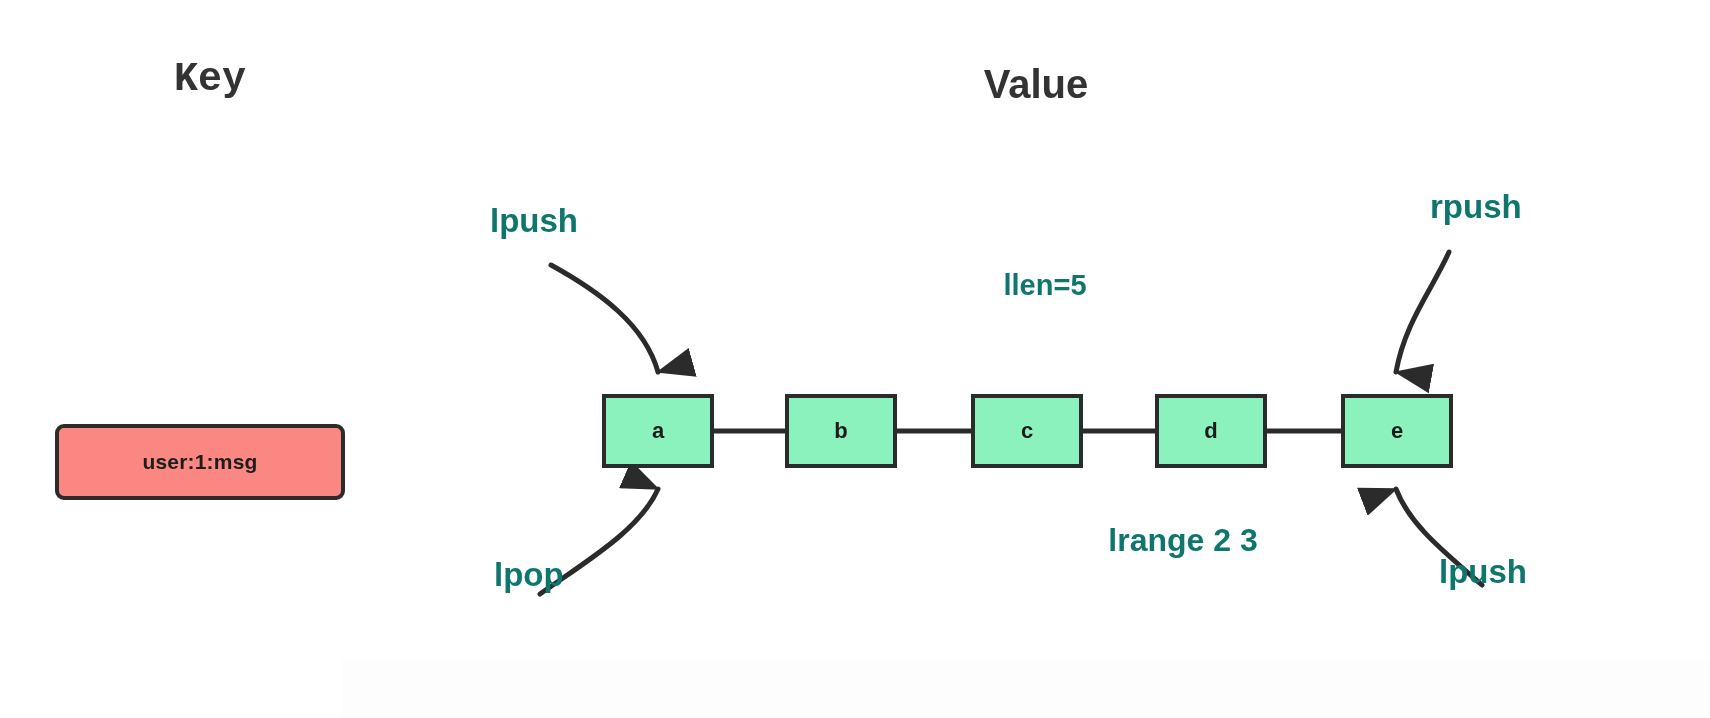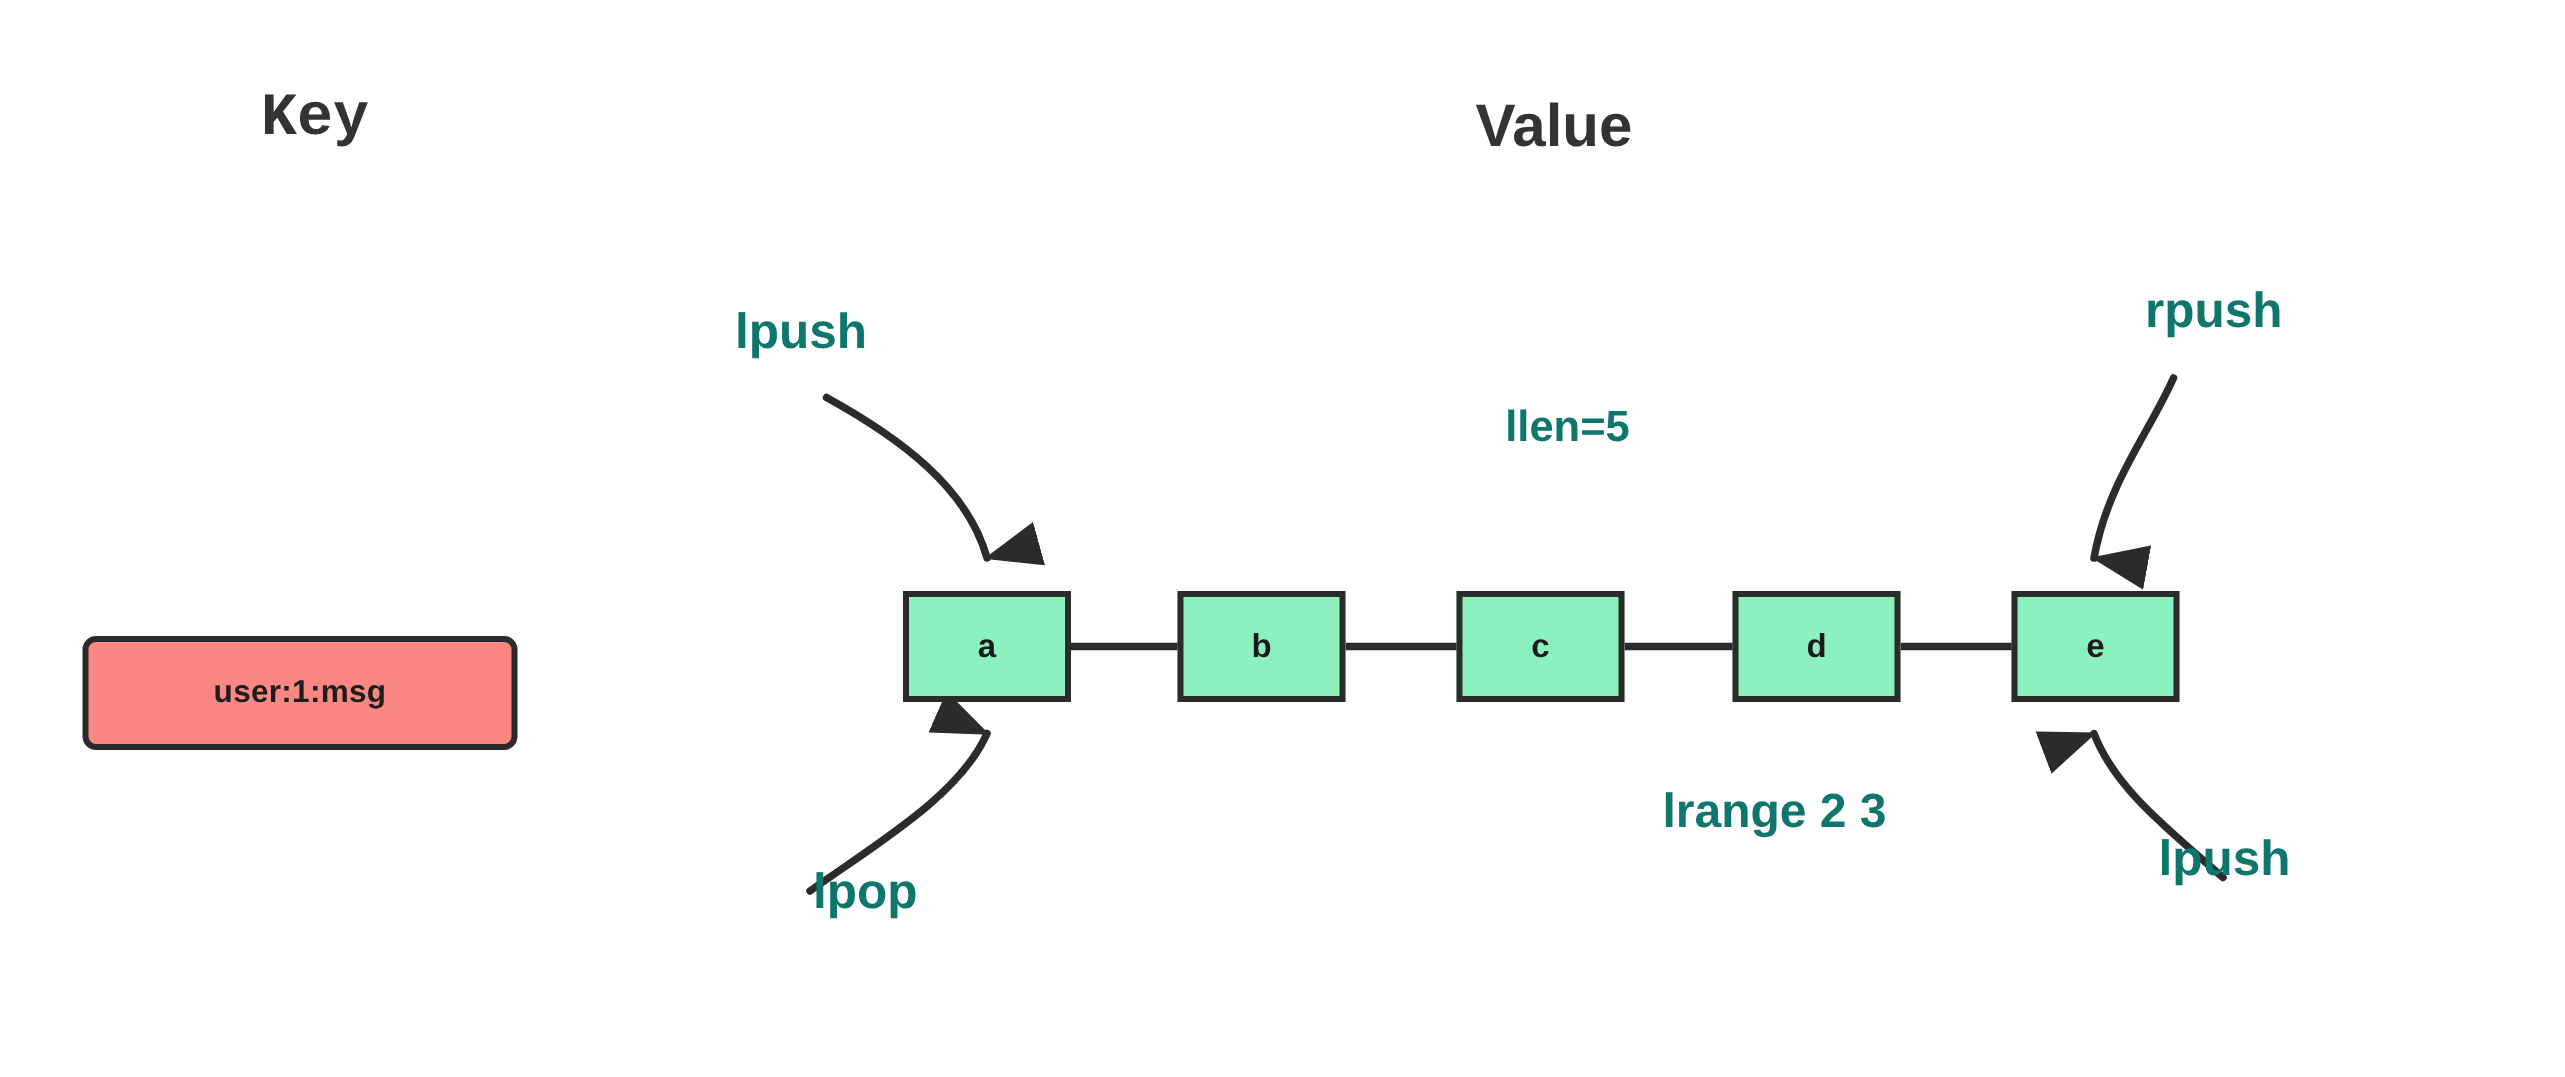--- a/index.html
+++ b/index.html
@@ -86,21 +86,21 @@
     position: absolute;
     font-weight: bold;
     color: #0f766e;
     white-space: nowrap;
     font-size: 33px;
   }
   .op-label.center-anchor { transform: translateX(-50%); }
 
   #label-lpush  { left: 490px;  top: 202px; }
   #label-rpush  { left: 1430px; top: 188px; }
-  #label-lpop   { left: 494px;  top: 575px; margin-left: 48px; }
+  #label-lpop   { left: 494px;  top: 556px; }
   #label-rpop   { left: 1439px; top: 553px; }
   #label-llen   { left: 1045px; top: 269px; font-size: 29px; }
   #label-lrange { left: 1135px; top: 522px; font-size: 32px; margin-left: 48px; }
 </style>
 </head>
 <body>
 
 <div id="canvas">
 
   <div class="faint-panel"></div>

